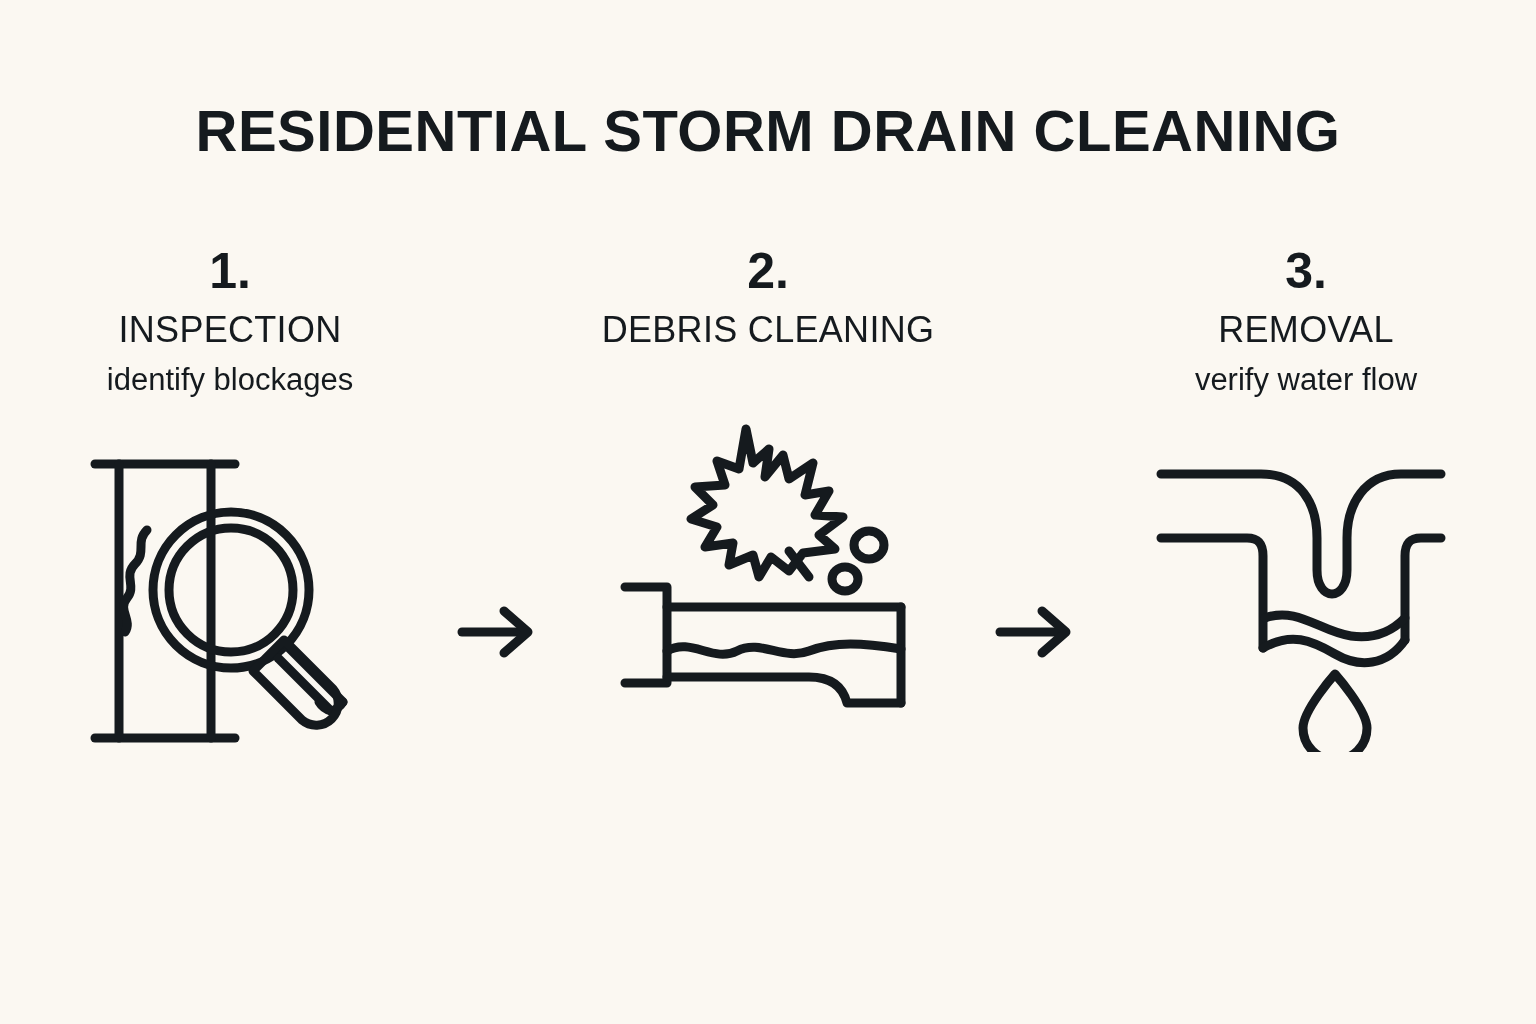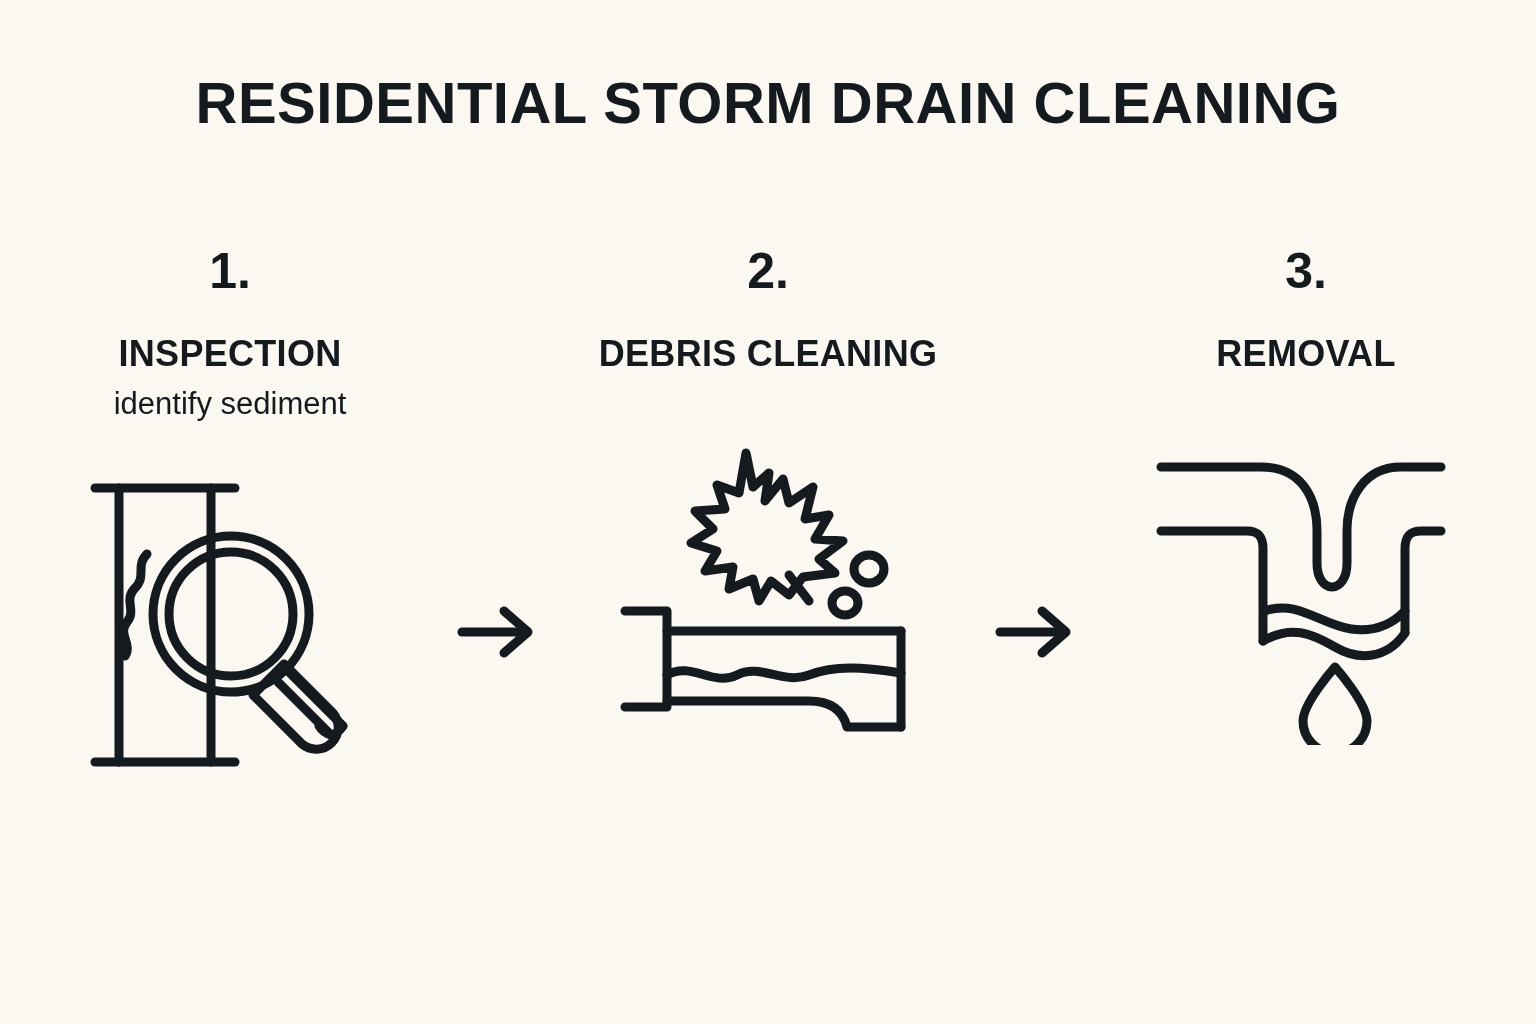--- a/index.html
+++ b/index.html
@@ -18,21 +18,21 @@
   .poster {
     position: relative;
     width: 1536px;
     height: 1024px;
     background: #FBF8F2;
   }
 
   
   .title {
     position: absolute;
-    top: 74px;
+    top: 102px;
     left: 0;
     width: 1536px;
     text-align: center;
     font-size: 58px;
     font-weight: 700;
     letter-spacing: 0.5px;
     color: #151A1E;
     line-height: 1;
     white-space: nowrap;
   }
@@ -59,27 +59,26 @@
   .step-number {
     font-size: 50px;
     font-weight: 700;
     line-height: 1;
     color: #151A1E;
     margin-bottom: 16px;
   }
 
   .step-title {
     font-size: 36px;
-    font-weight: 700;
+    font-weight: 400;
     line-height: 1;
     color: #151A1E;
     letter-spacing: 0.3px;
     white-space: nowrap;
     margin-bottom: 16px;
-    margin-top: 24px;
   }
 
   .step-caption {
     font-size: 31px;
     font-weight: 400;
     line-height: 1;
     color: #151A1E;
     white-space: nowrap;
   }
 
@@ -112,21 +111,21 @@
 
 <div class="poster">
 
   <div class="title">RESIDENTIAL STORM DRAIN CLEANING</div>
 
   <div class="steps">
 
     <div class="step">
       <div class="step-number">1.</div>
       <div class="step-title">INSPECTION</div>
-      <div class="step-caption">identify sediment</div>
+      <div class="step-caption">identify blockages</div>
       <div class="step-icon">
         <svg width="310" height="310" viewBox="0 0 310 310" fill="none" stroke="#151A1E" stroke-width="9" stroke-linecap="round" stroke-linejoin="round">
 
           <line x1="20" y1="22" x2="160" y2="22"></line>
 
           <line x1="20" y1="296" x2="160" y2="296"></line>
 
           <line x1="44" y1="22" x2="44" y2="296"></line>
 
           <line x1="136" y1="22" x2="136" y2="296"></line>
@@ -191,20 +190,21 @@
     <div class="arrow-cell">
       <svg width="86" height="56" viewBox="0 0 86 56" fill="none" stroke="#151A1E" stroke-width="9" stroke-linecap="round" stroke-linejoin="round">
         <line x1="6" y1="28" x2="70" y2="28"></line>
         <polyline points="48,7 72,28 48,49"></polyline>
       </svg>
     </div>
 
     <div class="step">
       <div class="step-number">3.</div>
       <div class="step-title">REMOVAL</div>
+      <div class="step-caption">verify water flow</div>
       <div class="step-icon">
         <svg width="310" height="310" viewBox="0 0 310 310" fill="none" stroke="#151A1E" stroke-width="9" stroke-linecap="round" stroke-linejoin="round">
 
           <path d="M10 32 L 110 32
                    C 150 32, 166 62, 166 96
                    L 166 128
                    C 166 160, 196 160, 196 128
                    L 196 96
                    C 196 62, 214 32, 250 32
                    L 290 32"></path>

